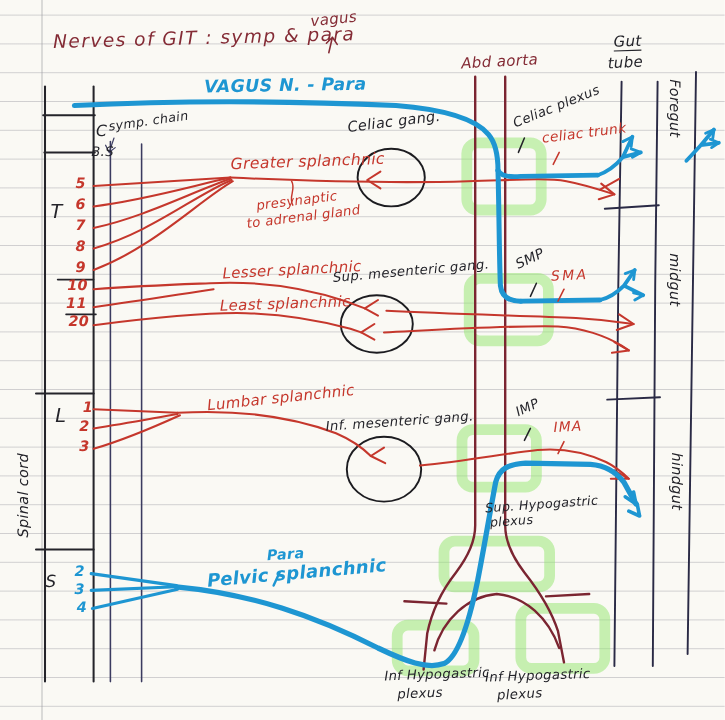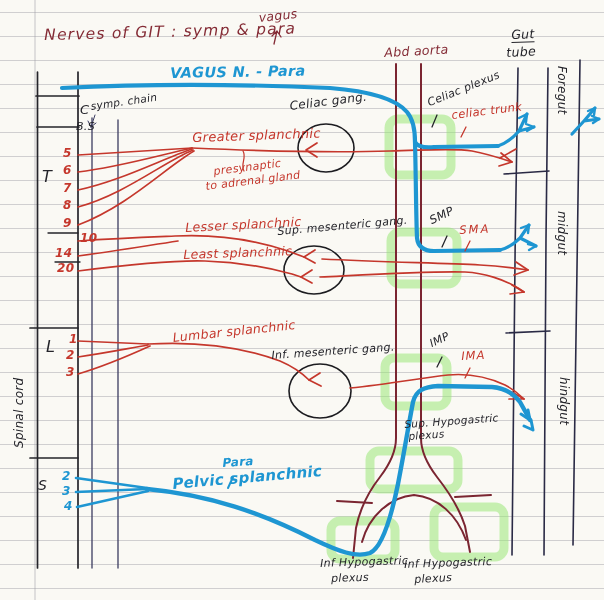--- a/index.html
+++ b/index.html
@@ -170,22 +170,22 @@
   <div class="lbl" style="left:46px;top:339px;font-size:16px;">L</div>
   <div class="lbl" style="left:38px;top:478px;font-size:14px;">S</div>
 
   <div class="lbl" style="left:90px;top:101px;font-size:10.5px;--r:-8deg;">symp. chain</div>
 
   <div class="lbl red num" style="left:63px;top:147px;">5</div>
   <div class="lbl red num" style="left:63px;top:164px;">6</div>
   <div class="lbl red num" style="left:63px;top:182px;">7</div>
   <div class="lbl red num" style="left:63px;top:199px;">8</div>
   <div class="lbl red num" style="left:63px;top:217px;">9</div>
-  <div class="lbl red num" style="left:56px;top:232px;margin-left:24px;">10</div>
-  <div class="lbl red num" style="left:55px;top:247px;">14</div>
+  <div class="lbl red num" style="left:56px;top:232px;">10</div>
+  <div class="lbl red num" style="left:55px;top:247px;">11</div>
   <div class="lbl red num" style="left:57px;top:262px;">20</div>
 
   <div class="lbl red num" style="left:69px;top:333px;">1</div>
   <div class="lbl red num" style="left:66px;top:349px;">2</div>
   <div class="lbl red num" style="left:66px;top:366px;">3</div>
 
   <div class="lbl blue num" style="left:62px;top:470px;">2</div>
   <div class="lbl blue num" style="left:62px;top:485px;">3</div>
   <div class="lbl blue num" style="left:64px;top:500px;">4</div>
 

